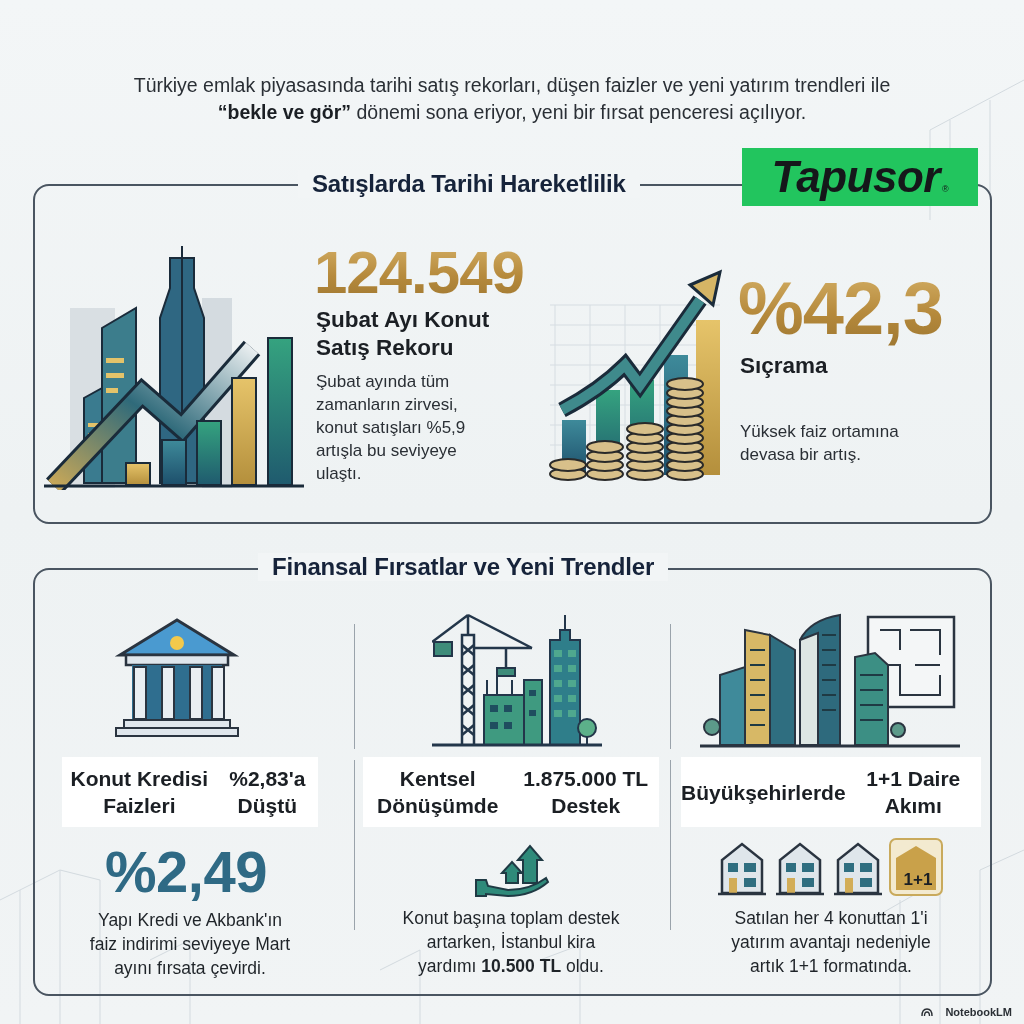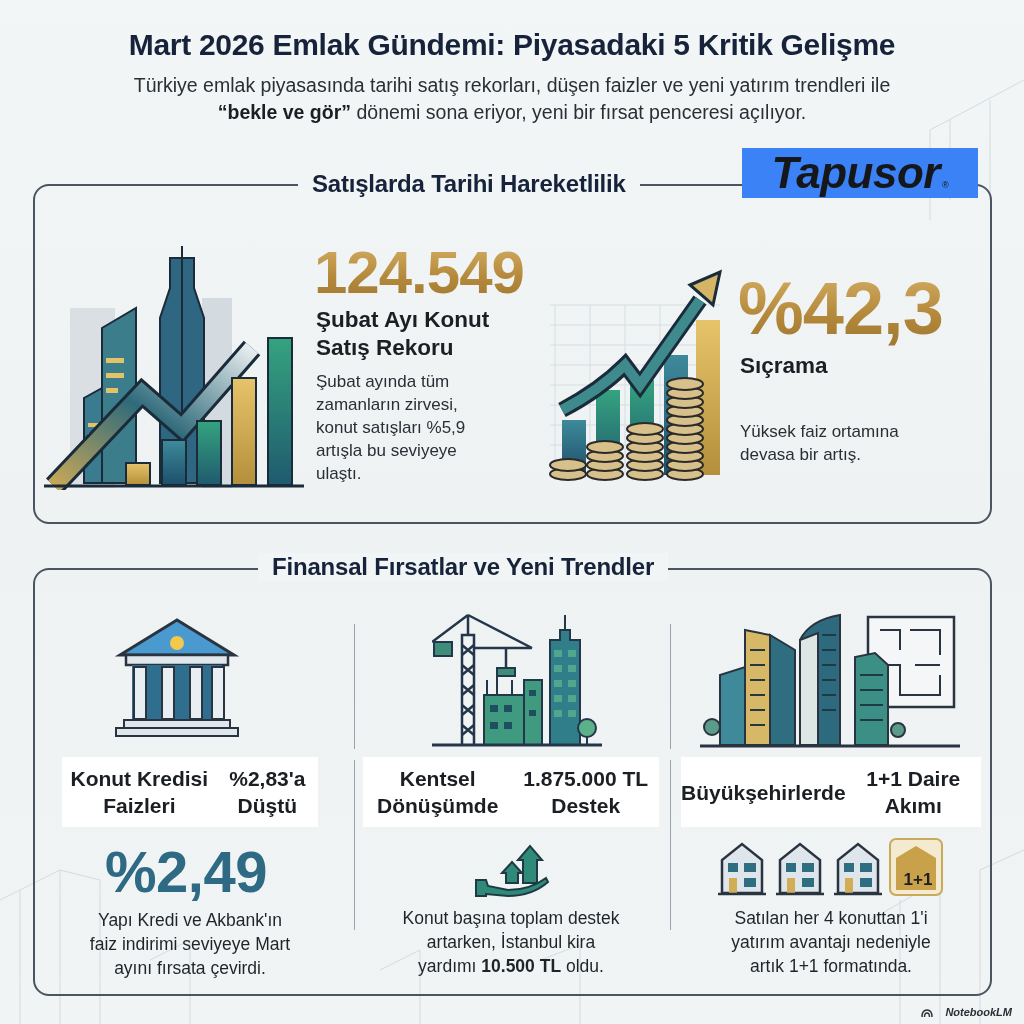--- a/index.html
+++ b/index.html
@@ -29,22 +29,22 @@
   .sec1 { left: 33px; top: 184px; width: 959px; height: 340px; }
   .sec2 { left: 33px; top: 568px; width: 959px; height: 428px; }
   .section-title {
     position: absolute; background: #f2f5f6; padding: 0 14px;
     font-size: 24px; font-weight: 700; color: #16233a; letter-spacing: -0.2px;
   }
   .sec1-title { left: 298px; top: 170px; }
   .sec2-title { left: 258px; top: 553px; }
 
   .brand {
-    position: absolute; left: 742px; top: 148px; width: 236px; height: 50px;
-    background: #3b82f6; display: flex; align-items: center; justify-content: center;
+    position: absolute; left: 742px; top: 148px; width: 236px; height: 58px;
+    background: #22c55e; display: flex; align-items: center; justify-content: center;
   }
   .brand span.name {
     font-size: 44px; font-weight: 700; font-style: italic; color: #15171a; letter-spacing: -0.5px;
   }
   .brand span.reg { font-size: 9px; margin-left: 2px; margin-top: 24px; color: #15171a; }
 
   .big-gold {
     font-weight: 700; letter-spacing: -1px;
     background: linear-gradient(180deg, #d7b36a 0%, #b68a3c 55%, #9c7530 100%);
     -webkit-background-clip: text; background-clip: text; color: transparent;
@@ -68,38 +68,37 @@
   }
   .card-desc {
     position: absolute; text-align: center; font-size: 17.5px; line-height: 24px; color: #1f2429;
   }
   .rate-num {
     position: absolute; left: 105px; top: 838px; font-size: 58px; font-weight: 700;
     color: #2f6a85; letter-spacing: -0.5px;
   }
   .footer-brand {
     position: absolute; right: 12px; bottom: 6px; font-size: 11px; color: #2a2f35; font-weight: 700;
-    display: flex; align-items: flex-end; gap: 12px; font-style: italic;
+    display: flex; align-items: center; gap: 12px;
   }
 </style>
 </head>
 <body>
 
 <div class="page">
 
   <svg class="bg-lines" width="1024" height="1024">
     <g stroke="#d3dadf" stroke-width="1" fill="none">
       <path d="M930 130 L1024 80 M950 120 L950 200 M930 130 L930 220 M990 100 L990 200"></path>
       <path d="M0 900 L60 870 L60 1024 M20 890 L20 1024 M100 880 L100 1024 M60 870 L100 880"></path>
       <path d="M870 920 L940 880 L940 1024 M900 900 L900 1024 M980 870 L1024 850 M980 870 L980 1024"></path>
       <path d="M380 970 L420 950 L420 1024 M540 960 L580 945 L580 1024 M150 960 L190 940 L190 1024"></path>
     </g>
   </svg>
 
-  <h1 class="title">Mart 2026 Emlak Gündemi: Piyasadaki 5 Kritik Gelişme</h1>
   <div class="subtitle">
     <div>Türkiye emlak piyasasında tarihi satış rekorları, düşen faizler ve yeni yatırım trendleri ile</div>
     <div><b>“bekle ve gör”</b><span> dönemi sona eriyor, yeni bir fırsat penceresi açılıyor.</span></div>
   </div>
 
   <div class="section-box sec1"></div>
   <div class="section-title sec1-title">Satışlarda Tarihi Hareketlilik</div>
 
   <div class="brand">
     <span class="name">Tapusor</span>

